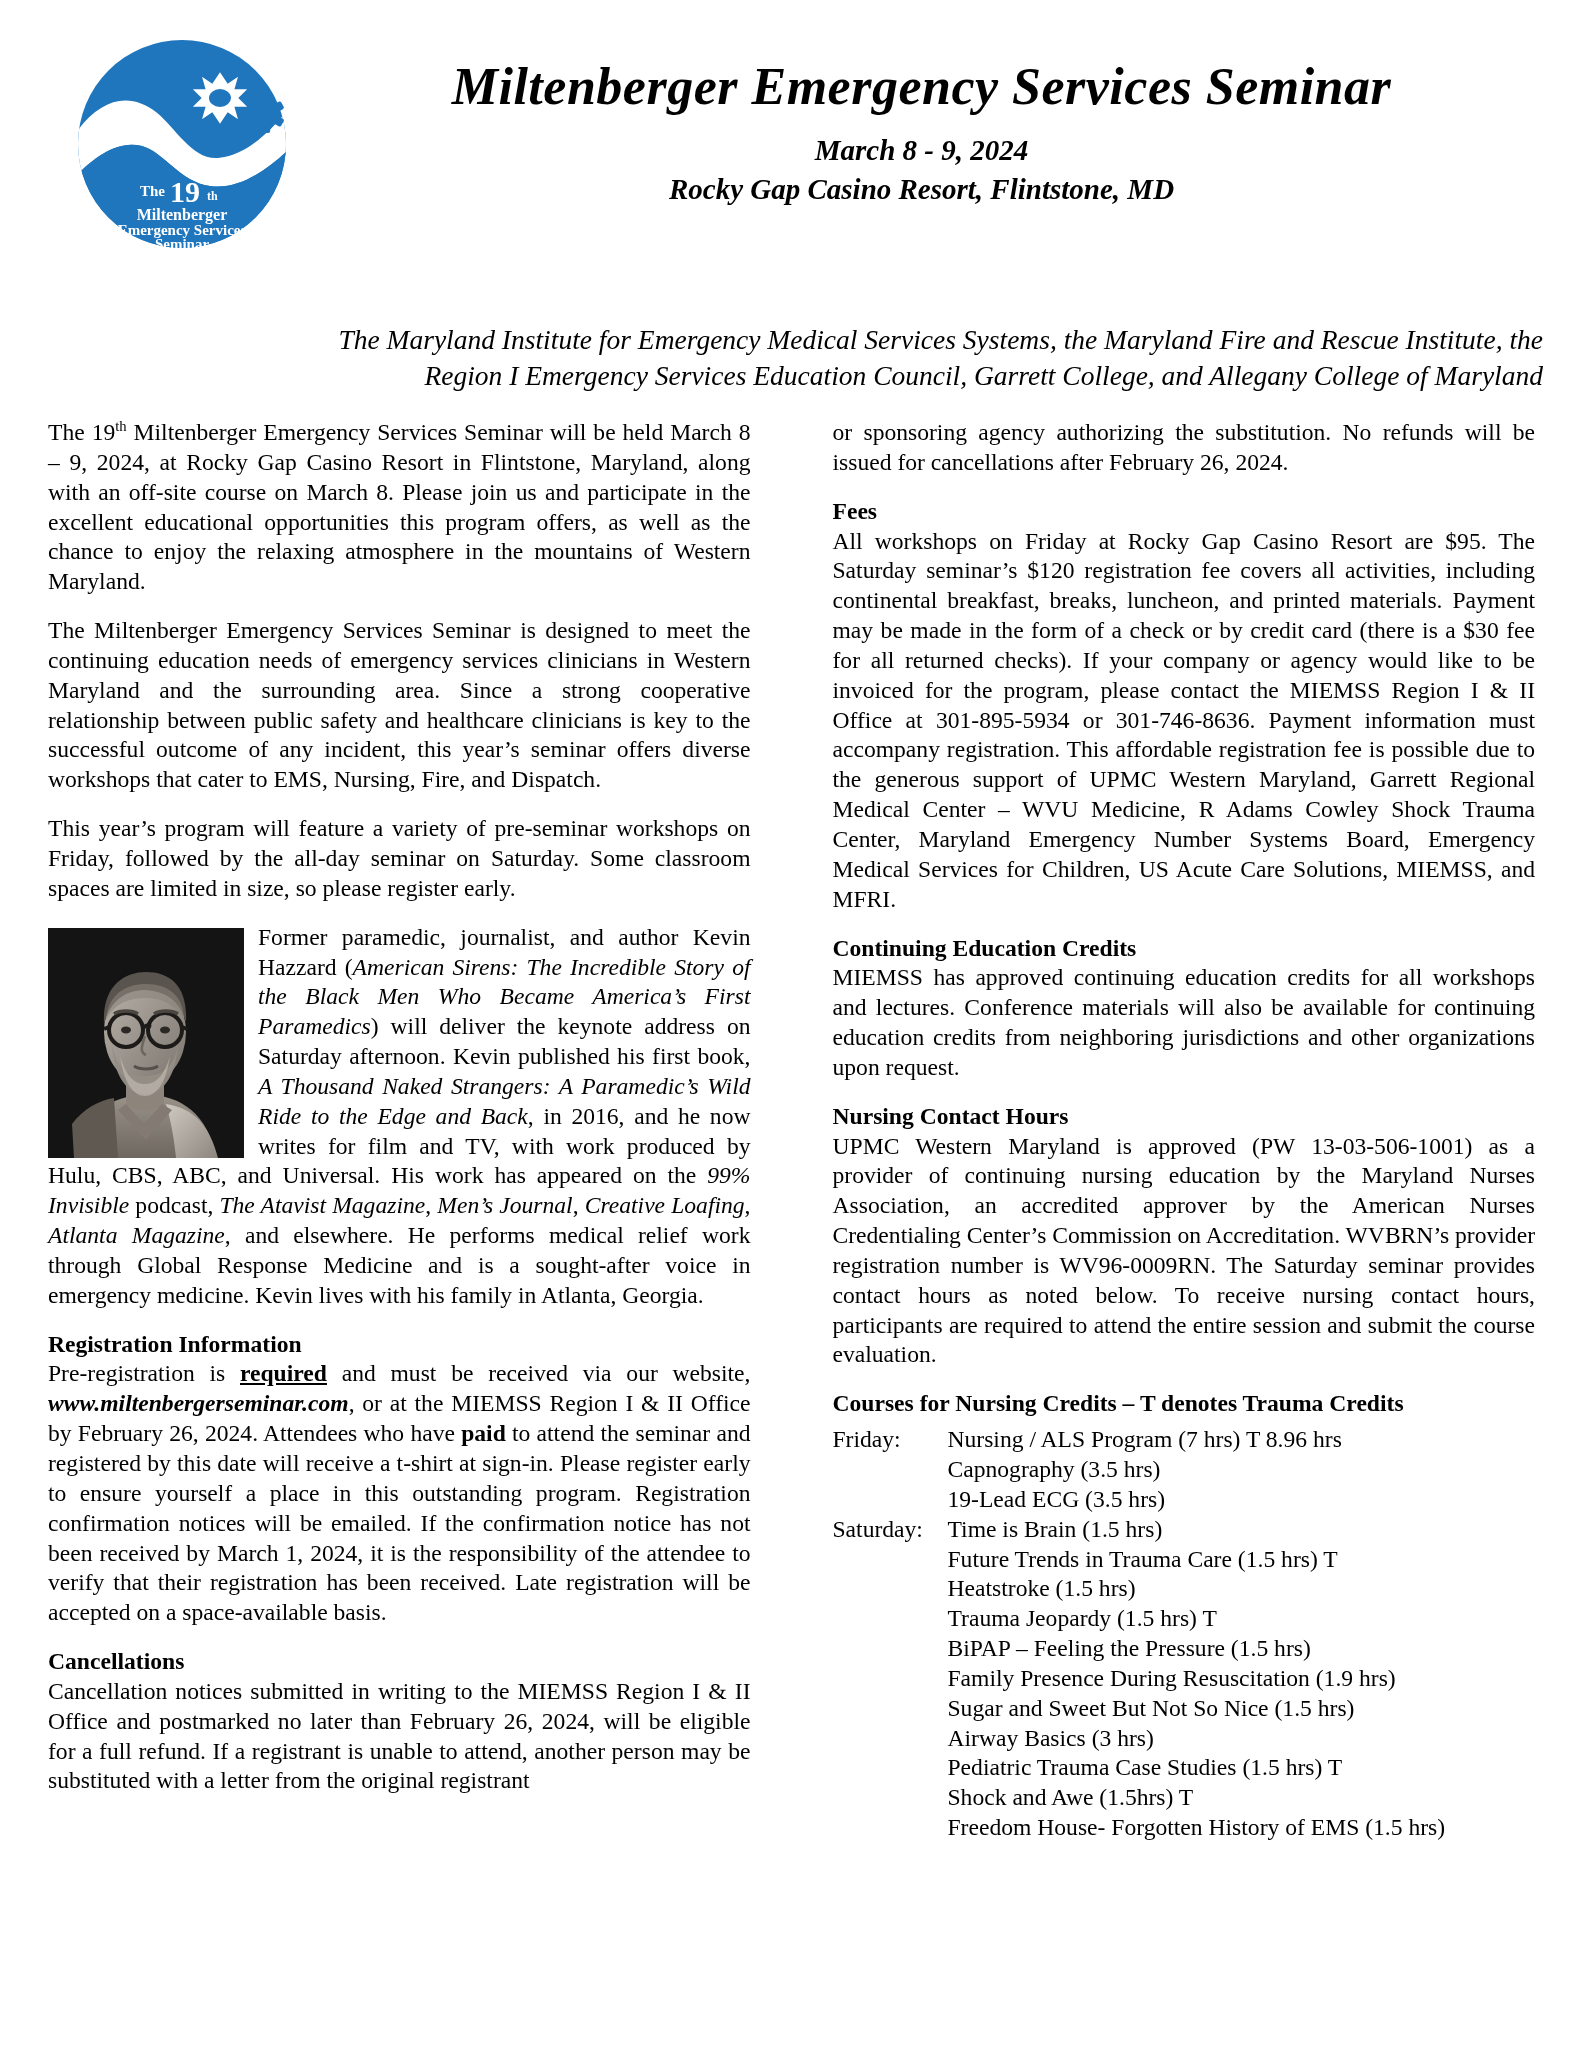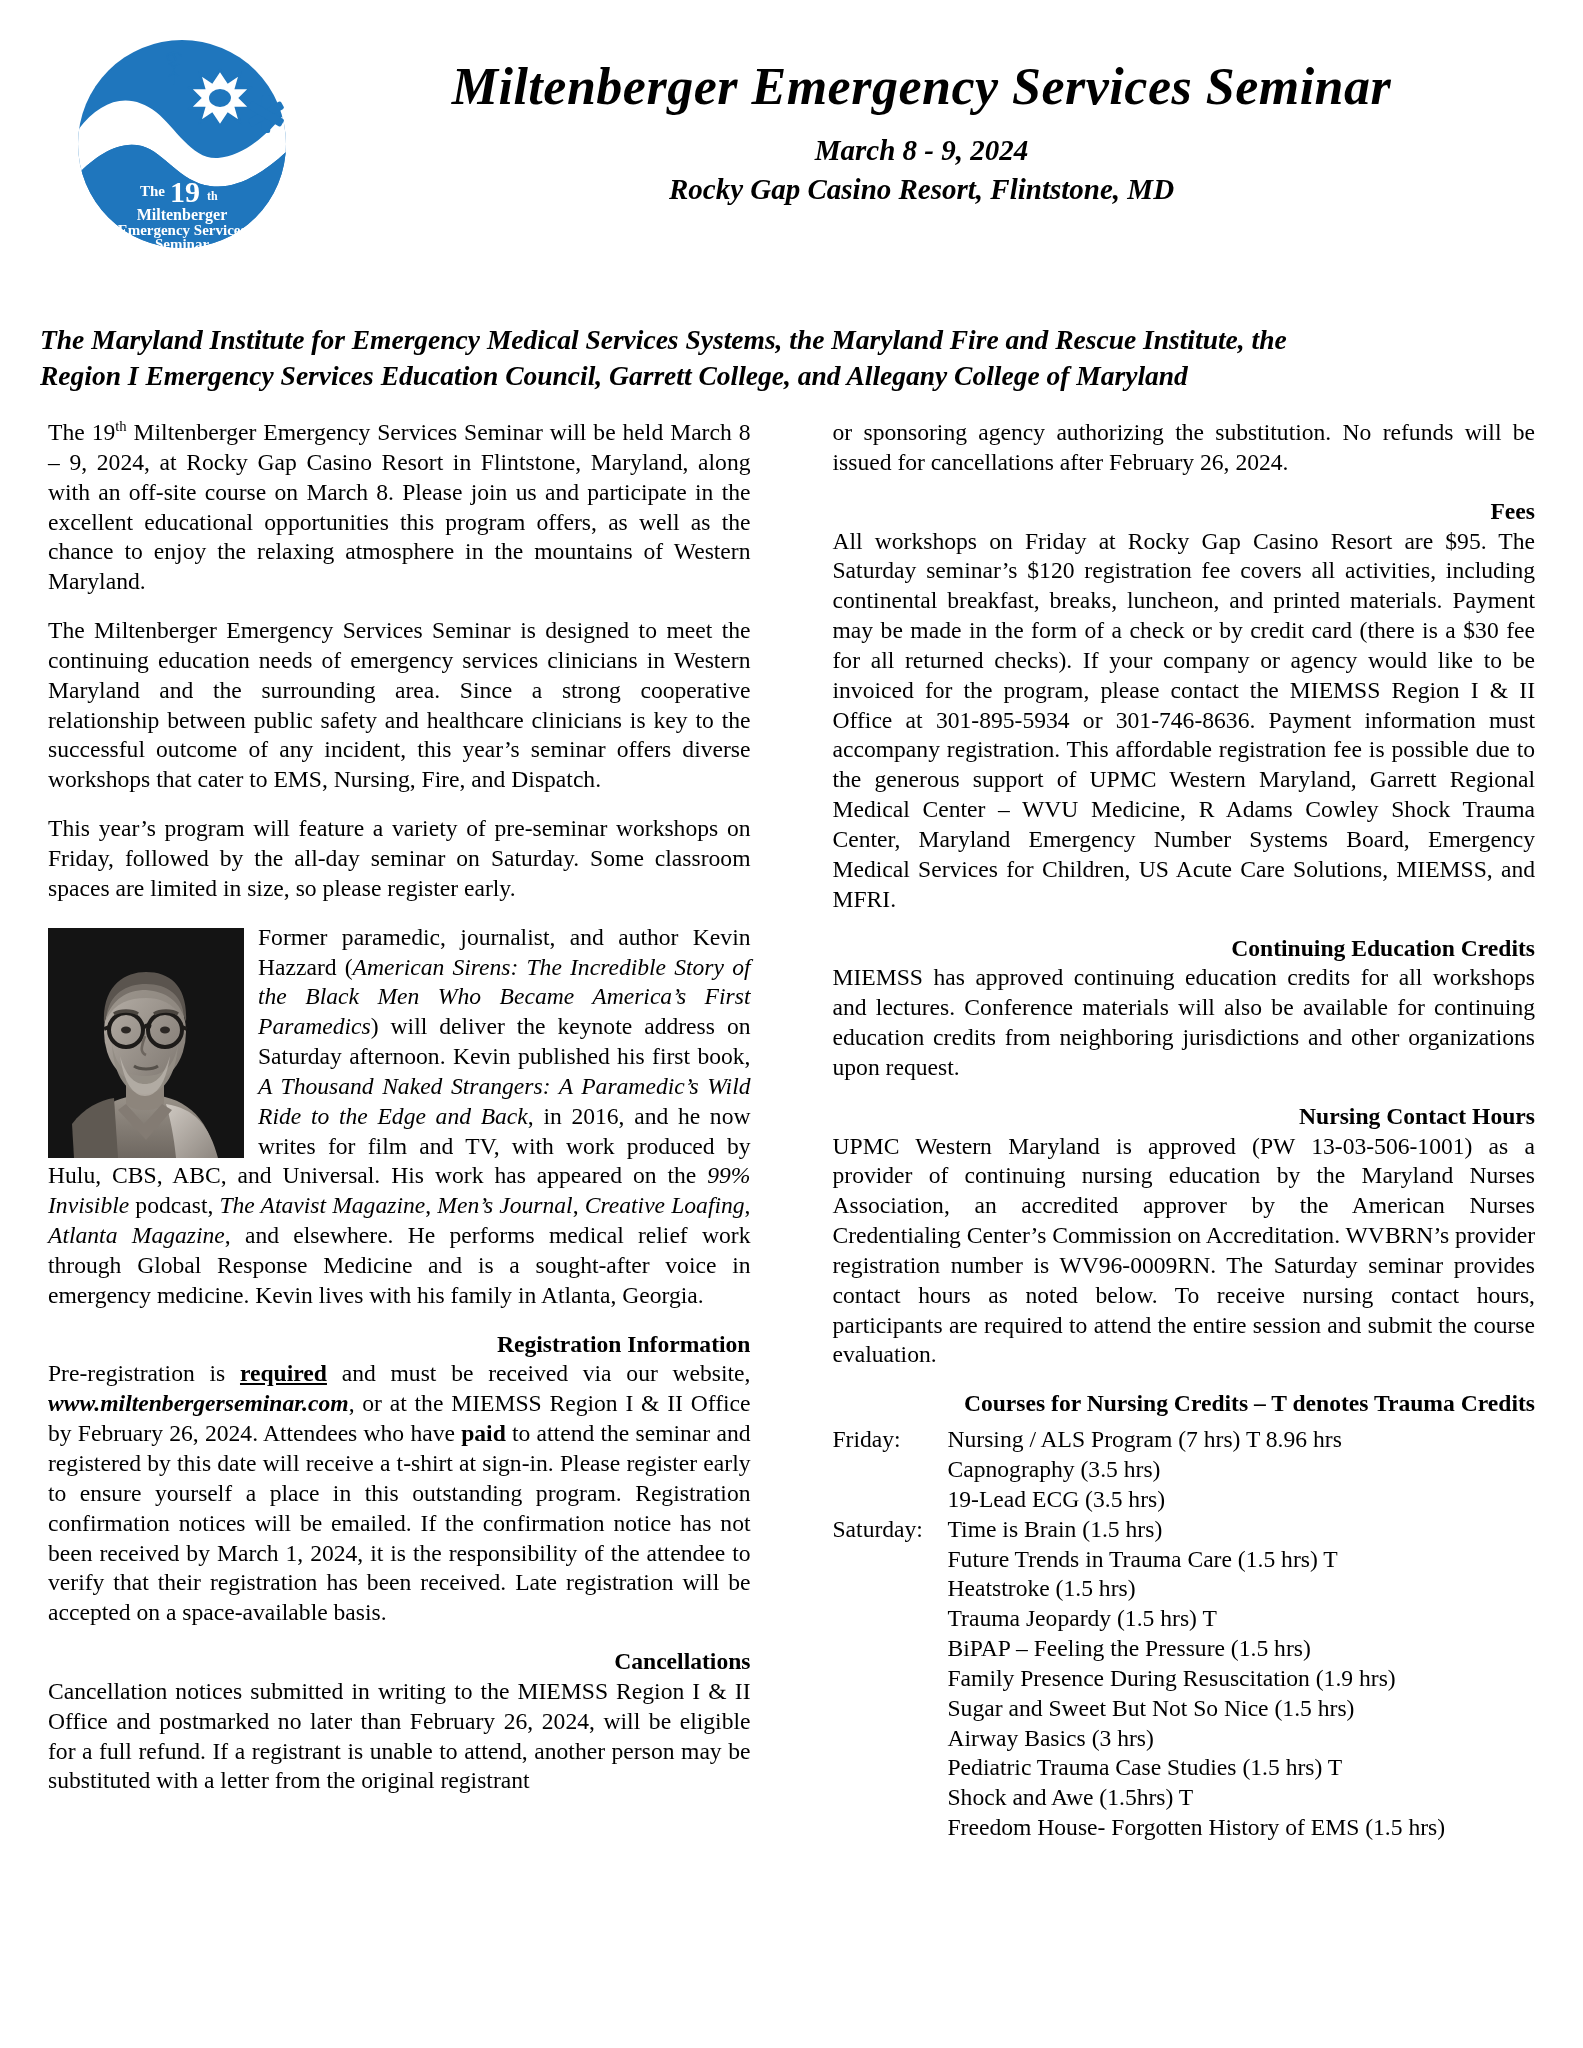--- a/index.html
+++ b/index.html
@@ -73,23 +73,23 @@
     text-align: center;
     font-style: italic;
     font-weight: 400;
     font-size: 23px;
   }
   .presenters {
     position: absolute;
     left: 40px;
     right: 40px;
     top: 322px;
-    text-align: left;
-    font-style: italic;
-    font-weight: 700;
+    text-align: right;
+    font-style: italic;
+    font-weight: 400;
     font-size: 27.5px;
     line-height: 1.32;
   }
 
   
   .columns {
     position: absolute;
     top: 418px;
     left: 48px;
     right: 48px;
@@ -106,21 +106,21 @@
     margin: 0 0 19px 0;
     text-align: justify;
     text-justify: inter-word;
   }
   .col p.tight { margin-bottom: 0; }
   h3.sec {
     font-size: 23.6px;
     font-weight: 700;
     margin: 18px 0 0 0;
     line-height: 1.265;
-    text-align: right;
+    text-align: left;
   }
   h3.sec.first { margin-top: 0; }
   .after-head { margin-top: 0 !important; }
 
   .bio-photo {
     float: left;
     width: 196px;
     height: 230px;
     margin: 5px 14px 2px 0;
     background: #151515;

